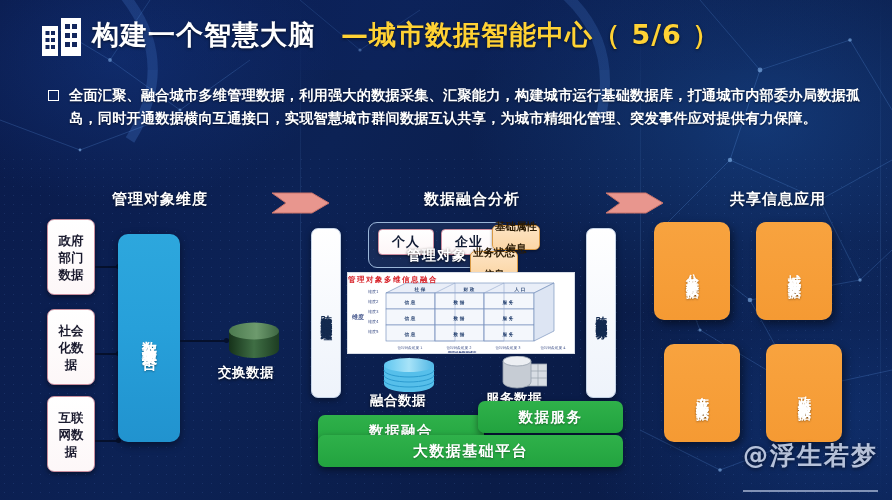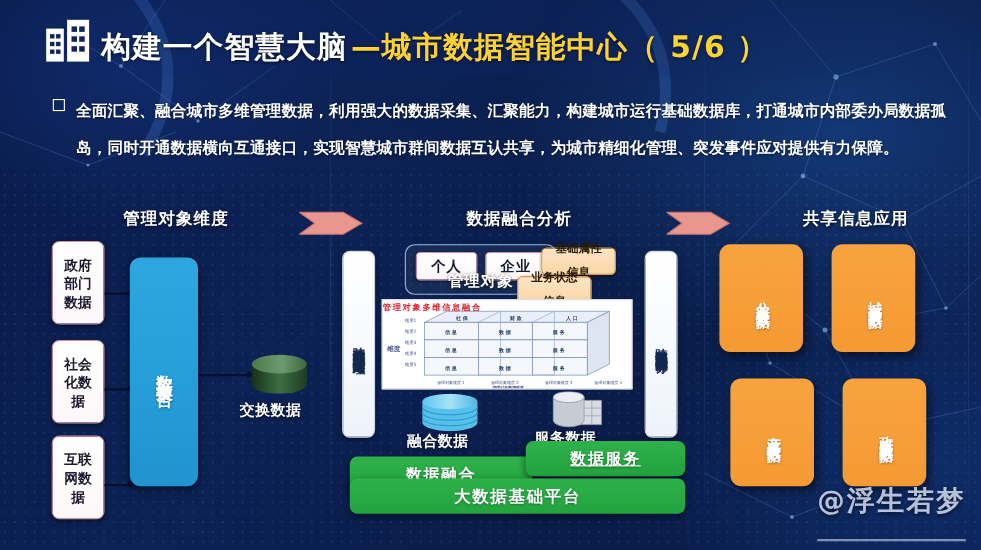--- a/index.html
+++ b/index.html
@@ -28,34 +28,35 @@
     background: linear-gradient(to bottom, rgba(120,180,255,0.0), rgba(120,180,255,0.14), rgba(120,180,255,0.0));
   }
 
   
   .header {
     position:absolute; left:0; top:0; width:892px; height:70px;
     background: linear-gradient(90deg, rgba(10,26,74,0.0) 0%, rgba(12,36,100,0.35) 40%, rgba(10,26,74,0.0) 100%);
   }
   .bldg { position:absolute; left:40px; top:16px; width:44px; height:42px; }
   .title {
-    position:absolute; left:92px; top:17px; height:44px; display:flex; align-items:flex-end;
+    position:absolute; left:92px; top:17px; height:44px; display:flex; align-items:flex-start;
     font-size:27px; font-weight:bold; letter-spacing:1px; white-space:nowrap;
     text-shadow: 0 1px 3px rgba(0,0,0,0.6);
+    gap: 22px;
   }
   .title .w { color:#ffffff; }
   .title .y { color:#ffd234; margin-left:3px; }
 
   .bullet-row { position:absolute; left:48px; top:84px; width:818px; display:flex; gap:10px; }
   .sq {
     width:11px; height:11px; margin-top:6px; flex:0 0 auto;
     border:1.6px solid #ffffff; background:transparent;
   }
   .bullet-text {
-    color:#ffffff; font-size:14.2px; line-height:34px; font-weight:bold;
+    color:#ffffff; font-size:14.2px; line-height:23px; font-weight:bold;
     letter-spacing:0.2px; text-shadow:0 1px 2px rgba(0,0,0,0.5);
   }
 
   
   .sec-head {
     position:absolute; color:#ffffff; font-size:15px; font-weight:bold;
     letter-spacing:1px; text-shadow:0 1px 3px rgba(0,0,0,0.65); white-space:nowrap;
   }
   
   .chev { position:absolute; width:58px; height:26px; }
@@ -117,21 +118,21 @@
     display:flex; align-items:center; justify-content:center;
     color:#101a33; font-size:13px; font-weight:bold; letter-spacing:1px;
     box-shadow:0 1px 3px rgba(0,0,0,0.4);
   }
   .objlabel {
     position:absolute; left:375px; top:247px; width:124px; text-align:center;
     color:#ffffff; font-size:14px; font-weight:bold; letter-spacing:1px;
     text-shadow:0 1px 3px rgba(0,0,0,0.75);
   }
   .attrbox {
-    position:absolute; width:68px; height:25px; border-radius:5px;
+    position:absolute; width:48px; height:25px; border-radius:5px;
     background:linear-gradient(180deg,#fde4c4,#fbd6a6); border:1.3px solid #d89a46;
     display:flex; align-items:center; justify-content:center;
     color:#2a1b05; font-size:10.5px; font-weight:bold; line-height:11px;
     text-align:center; box-shadow:0 1px 3px rgba(0,0,0,0.4);
   }
   .attrbox span { display:block; }
 
   
   .pic {
     position:absolute; left:347px; top:272px; width:228px; height:82px;
@@ -407,21 +408,21 @@
         <path d="M43 8 V30"></path>
     </g>
     <path d="M8 5 L8 26 A14 6 0 0 0 36 26 L36 5 Z" fill="#c6ccd4" stroke="#96a0ac" stroke-width="0.8"></path>
     <ellipse cx="22" cy="5" rx="14" ry="5" fill="#eceff3" stroke="#96a0ac" stroke-width="0.8"></ellipse>
   </svg>
   <div class="cap-lbl" style="left:486px; top:390px;">服务数据</div>
 
   <div class="gbar" style="left:318px; top:415px; width:166px; height:32px; font-size:14.5px;">
     <span>数据融合</span>
   </div>
-  <div class="gbar" style="left:478px; top:401px; width:145px; height:32px; font-size:14.5px;text-decoration:underline;">
+  <div class="gbar" style="left:478px; top:401px; width:145px; height:32px; font-size:14.5px;">
     <span>数据服务</span>
   </div>
   <div class="gbar" style="left:318px; top:435px; width:305px; height:32px; font-size:15px;">
     <span>大数据基础平台</span>
   </div>
 
   <div class="ocard" style="left:654px; top:222px;">
     <div class="vtext">公共服务大数据</div>
   </div>
   <div class="ocard" style="left:756px; top:222px;">

